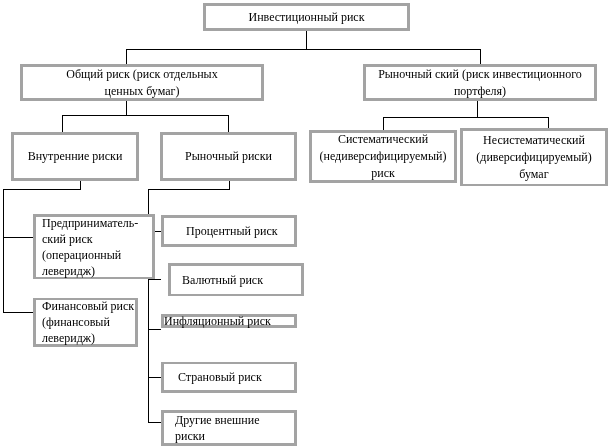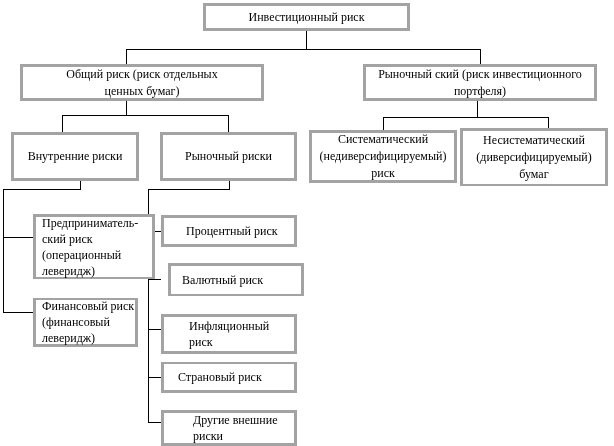--- a/index.html
+++ b/index.html
@@ -93,26 +93,26 @@
   </div>
 
   <div class="node leaf" style="left:161px;top:215px;width:136px;height:32px;padding-left:22px">
     <span class="lbl">Процентный риск</span>
   </div>
 
   <div class="node leaf bb2" style="left:168px;top:263px;width:136px;height:33px;padding-left:11px">
     <span class="lbl">Валютный риск</span>
   </div>
 
-  <div class="node leaf" style="left:161px;top:314px;width:136px;height:40px;padding-left:25px">
+  <div class="node leaf" style="left:161px;top:314px;width:136px;height:14px;padding-left:0">
     <span class="lbl">Инфляционный риск</span>
   </div>
 
   <div class="node leaf bt2" style="left:161px;top:362px;width:136px;height:31px;padding-left:14px">
     <span class="lbl">Страновый риск</span>
   </div>
 
-  <div class="node leaf" style="left:161px;top:410px;width:136px;height:36px;padding-left:29px">
+  <div class="node leaf" style="left:161px;top:410px;width:136px;height:36px;padding-left:11px">
     <span class="lbl">Другие внешние
 риски</span>
   </div>
 
 </div>
 
 </body></html>

